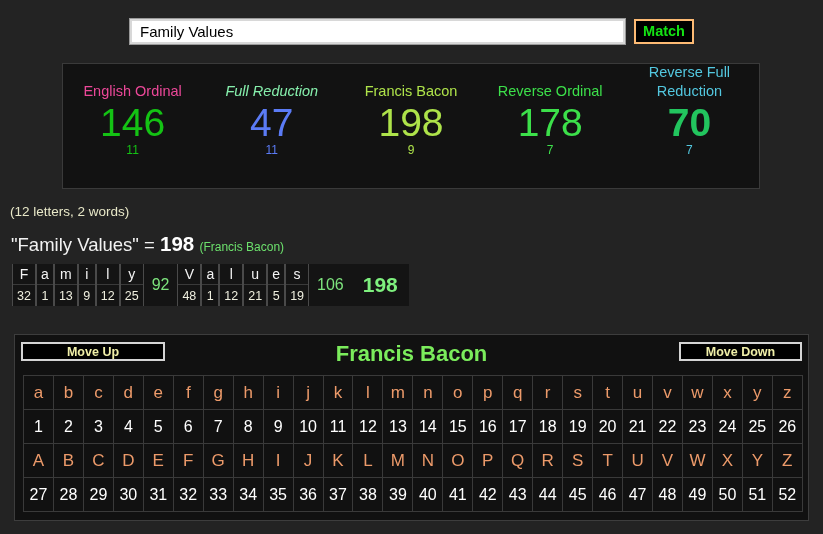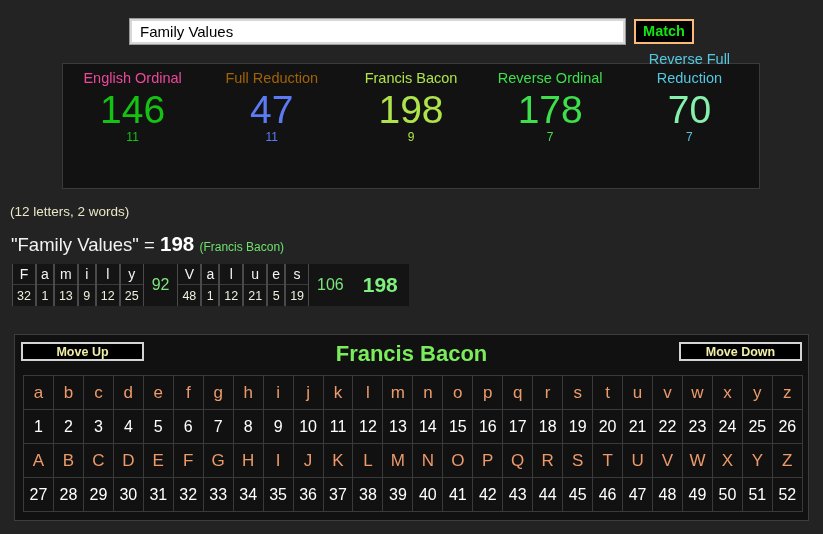--- a/index.html
+++ b/index.html
@@ -63,21 +63,21 @@
     background: #121212;
     border: 1px solid #3a3a3a;
     display: flex;
   }
   .cipher-col {
     flex: 1 1 0;
     display: flex;
     flex-direction: column;
     align-items: center;
     justify-content: flex-start;
-    padding-top: 5px;
+    padding-top: 18px;
     box-sizing: border-box;
   }
   .cipher-name {
     font-size: 14.5px;
     line-height: 19px;
     text-align: center;
     max-width: 118px;
   }
   .cipher-value {
     font-size: 39px;
@@ -201,21 +201,21 @@
     color: #f0efa8;
     border: 2px solid #d4d4d4;
     font-family: "Liberation Sans", sans-serif;
     font-size: 12.5px;
     font-weight: bold;
     line-height: 14px;
     text-align: center;
     cursor: pointer;
     padding: 0;
   }
-  #move-up-button { left: 6px; width: 123px; }
+  #move-up-button { left: 6px; width: 144px; }
   #move-down-button { right: 6px; width: 123px; }
   #alpha-title {
     position: absolute;
     left: 0; right: 0; top: 6px;
     text-align: center;
     font-size: 22px;
     font-weight: bold;
     color: #7bec5c;
   }
   #alpha-grid {
@@ -252,40 +252,40 @@
 
 <div id="cipher-panel">
 
   <div class="cipher-col">
     <div class="cipher-name" style="color: #ec4899;">English Ordinal</div>
     <div class="cipher-value" style="color: rgb(20, 194, 20);">146</div>
     <div class="cipher-sub" style="color: rgb(20, 194, 20);">11</div>
   </div>
 
   <div class="cipher-col">
-    <div class="cipher-name" style="color: #a16207;">Full Reduction</div>
+    <div class="cipher-name" style="color: #86efac; font-style: italic;">Full Reduction</div>
     <div class="cipher-value" style="color: rgb(91, 123, 245);">47</div>
     <div class="cipher-sub" style="color: rgb(91, 123, 245);">11</div>
   </div>
 
   <div class="cipher-col">
     <div class="cipher-name" style="color: rgb(174, 227, 74);">Francis Bacon</div>
     <div class="cipher-value" style="color: rgb(174, 227, 74);">198</div>
     <div class="cipher-sub" style="color: rgb(174, 227, 74);">9</div>
   </div>
 
   <div class="cipher-col">
     <div class="cipher-name" style="color: rgb(60, 224, 74);">Reverse Ordinal</div>
     <div class="cipher-value" style="color: rgb(60, 224, 74);">178</div>
     <div class="cipher-sub" style="color: rgb(60, 224, 74);">7</div>
   </div>
 
   <div class="cipher-col c-tall">
     <div class="cipher-name" style="color: rgb(83, 200, 224);">Reverse Full Reduction</div>
-    <div class="cipher-value" style="color: #86efac;">70</div>
+    <div class="cipher-value" style="color: #22c55e; font-weight: bold;">70</div>
     <div class="cipher-sub" style="color: rgb(83, 200, 224);">7</div>
   </div>
 
 </div>
 
 <div id="letters-words">(12 letters, 2 words)</div>
 
 <div id="headline">
   <span>"Family Values" =</span>
   <span id="headline-total">198</span>

